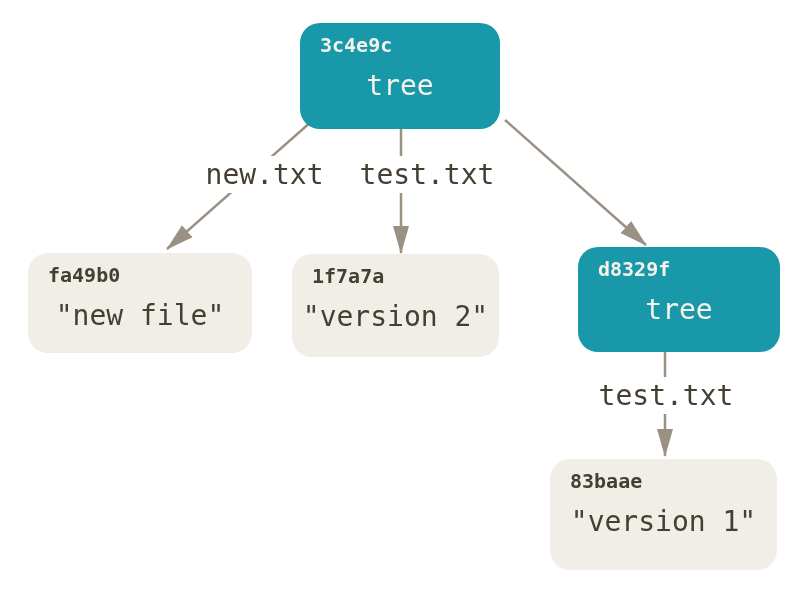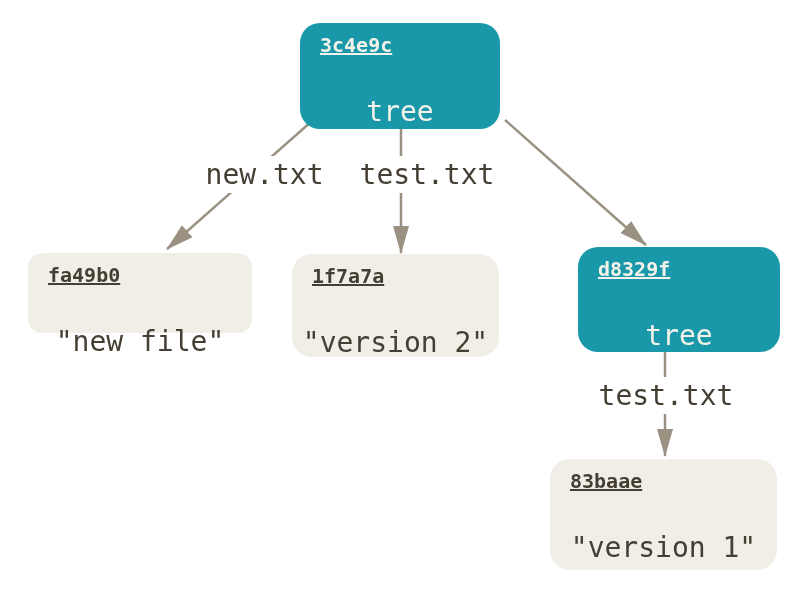--- a/index.html
+++ b/index.html
@@ -34,31 +34,29 @@
     background: #f0eee6;
     color: #453e33;
   }
   .node .hash {
     position: absolute;
     top: 10px;
     left: 20px;
     font-size: 20px;
     font-weight: bold;
     white-space: pre;
-    text-decoration: underline;
   }
   .node .big-label {
     position: absolute;
     top: 46px;
     left: 0;
     width: 100%;
     text-align: center;
     font-size: 28px;
     white-space: pre;
-    margin-top: 26px;
   }
   .edge-label {
     position: absolute;
     background: #ffffff;
     color: #453e33;
     font-size: 28px;
     display: flex;
     align-items: center;
     justify-content: center;
     white-space: pre;
@@ -93,21 +91,21 @@
 
   <div class="edge-label" style="left:556px; top:377px; width:220px; height:37px;">
     <span>test.txt</span>
   </div>
 
   <div class="node tree" style="left:300px; top:23px; width:200px; height:106px;">
     <div class="hash">3c4e9c</div>
     <div class="big-label">tree</div>
   </div>
 
-  <div class="node blob" style="left:28px; top:253px; width:224px; height:80px;border-radius:14px;">
+  <div class="node blob" style="left:28px; top:253px; width:224px; height:100px;">
     <div class="hash">fa49b0</div>
     <div class="big-label">"new file"</div>
   </div>
 
   <div class="node blob" style="left:292px; top:254px; width:207px; height:103px;">
     <div class="hash">1f7a7a</div>
     <div class="big-label">"version 2"</div>
   </div>
 
   <div class="node tree" style="left:578px; top:247px; width:202px; height:105px;">

